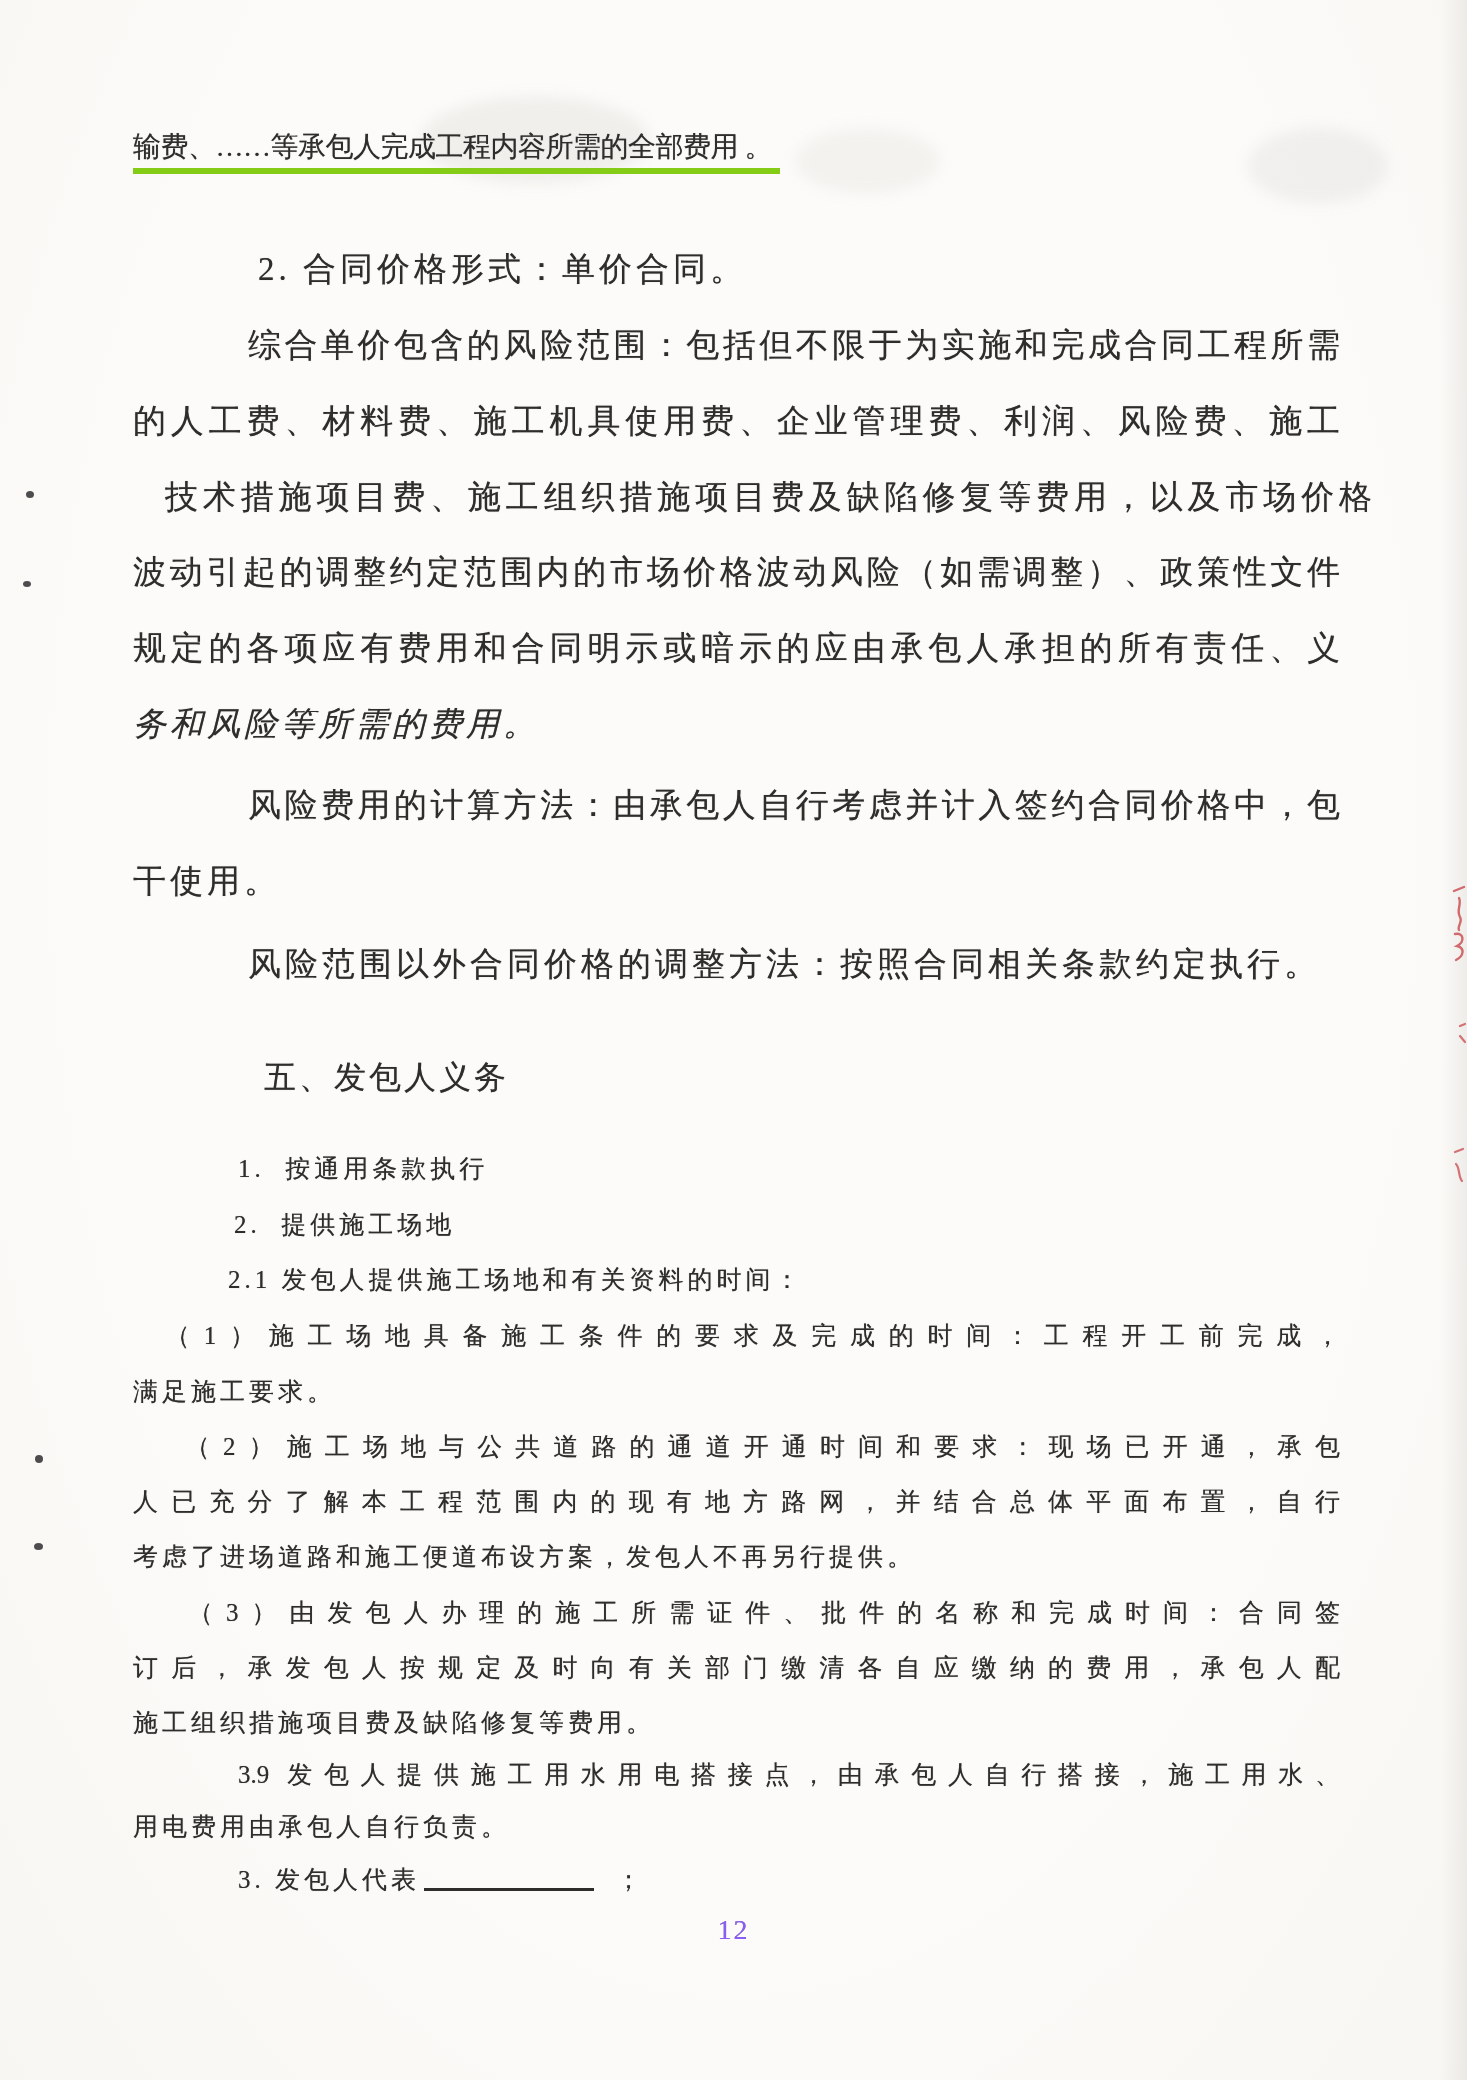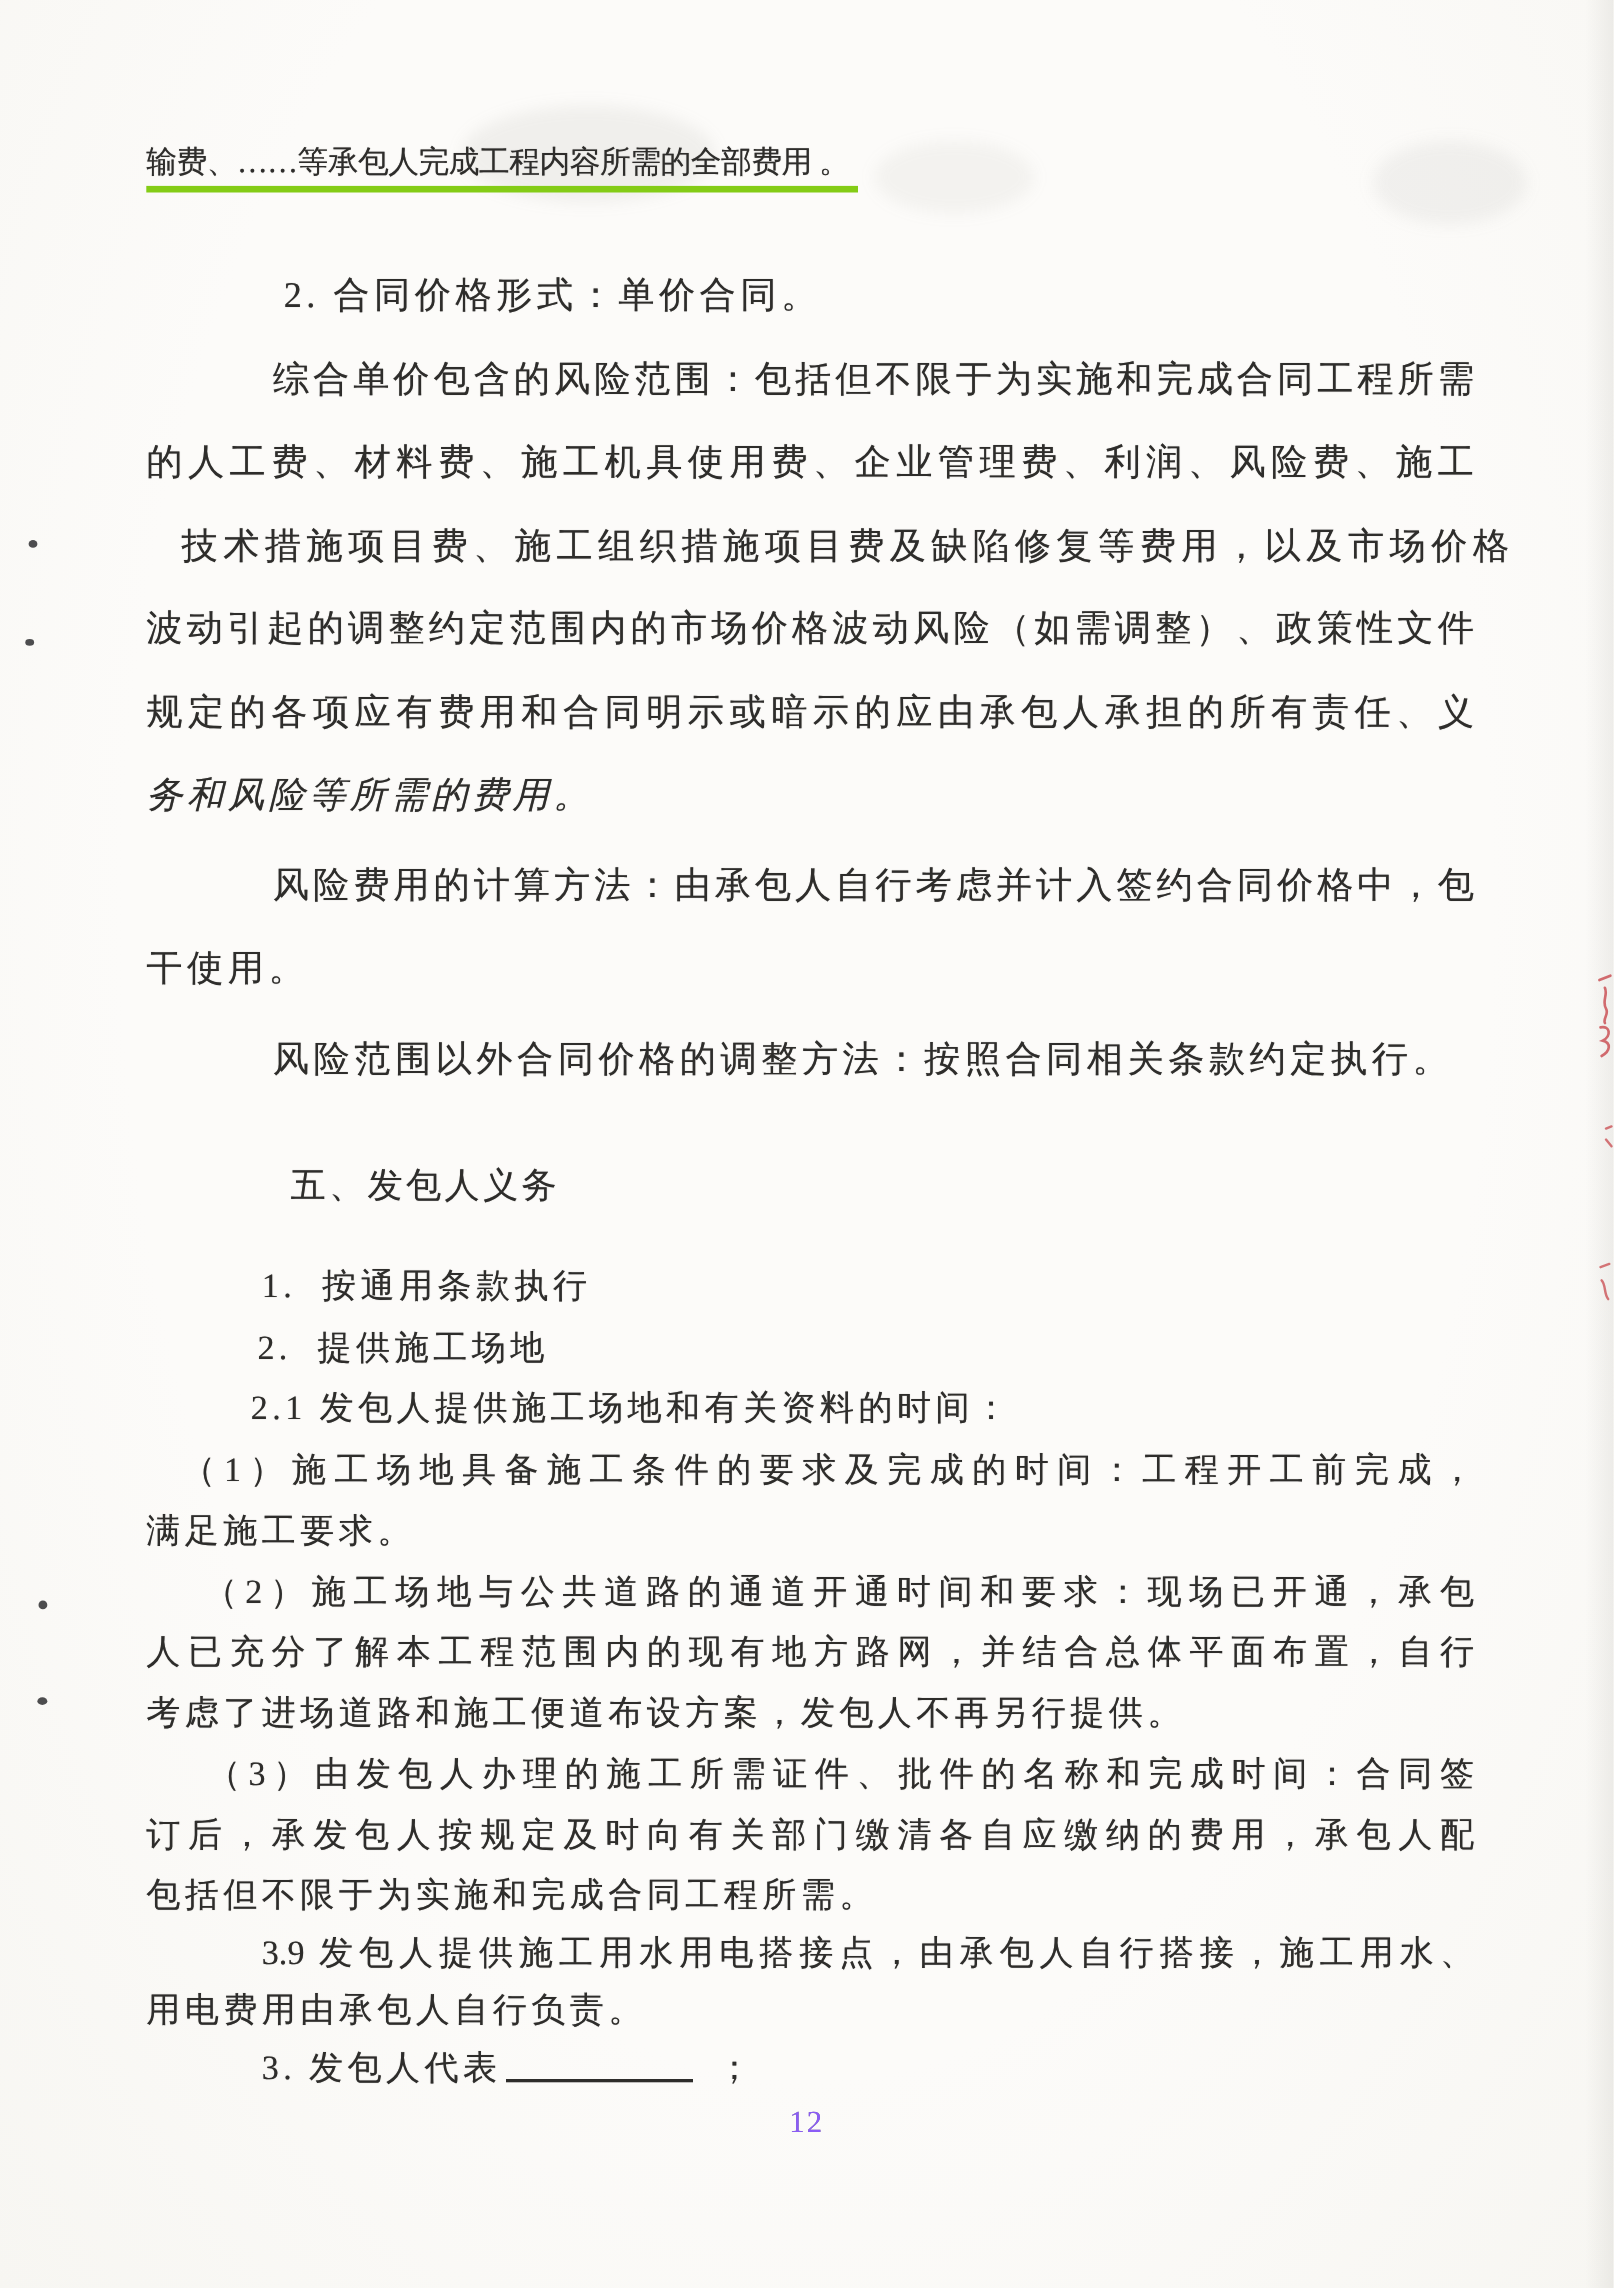--- a/index.html
+++ b/index.html
@@ -9,21 +9,21 @@
     font-family:"Liberation Serif","DejaVu Serif",serif;
   }
   .paper{position:absolute;inset:0;
     background:radial-gradient(ellipse at 50% 40%, #fcfbf9 60%, #f7f6f2 100%);}
   .ln{
     position:absolute;color:#2e2d2b;white-space:pre;
     letter-spacing:4px;
     text-shadow:0 0 .7px rgba(46,45,43,.6);
   }
   .s1{font-size:33px;line-height:42px;}
-  .s2{font-size:31px;line-height:40px;}
+  .s2{font-size:25px;line-height:40px;}
   .h1{font-size:32px;letter-spacing:3px;}
   .just{white-space:normal;text-align:justify;text-align-last:justify;text-justify:inter-character;letter-spacing:0;}
   .uwrap{font-size:28px;letter-spacing:-0.5px;}
   .u{border-bottom:6px solid #84cc16;padding:0 8px 6px 0;}
   .blank{display:inline-block;width:170px;border-bottom:3px solid #2e2d2b;transform:translateY(3px);margin-left:4px;}
   .suffix{margin-left:22px;}
   .pageno{position:absolute;left:0;top:1914px;width:100%;text-align:center;
     font-size:28px;color:#8b5cf6;letter-spacing:2px;text-shadow:0 0 .6px rgba(46,45,43,.6);}
   .dot{position:absolute;background:#3a3a3c;border-radius:50%;opacity:.9;}
   .smudge{position:absolute;border-radius:50%;filter:blur(7px);}
@@ -59,21 +59,21 @@
 <div class="ln s2" style="top:1149px;left:238px;">1.  按通用条款执行</div>
 <div class="ln s2" style="top:1205px;left:234px;">2.  提供施工场地</div>
 <div class="ln s2" style="top:1260px;left:228px;">2.1 发包人提供施工场地和有关资料的时间：</div>
 <div class="ln s2 just" style="top:1316px;left:165px;width:1175px;">（1）施工场地具备施工条件的要求及完成的时间：工程开工前完成，</div>
 <div class="ln s2" style="top:1372px;left:133px;">满足施工要求。</div>
 <div class="ln s2 just" style="top:1427px;left:185px;width:1155px;">（2）施工场地与公共道路的通道开通时间和要求：现场已开通，承包</div>
 <div class="ln s2 just" style="top:1482px;left:133px;width:1207px;">人已充分了解本工程范围内的现有地方路网，并结合总体平面布置，自行</div>
 <div class="ln s2" style="top:1537px;left:133px;">考虑了进场道路和施工便道布设方案，发包人不再另行提供。</div>
 <div class="ln s2 just" style="top:1593px;left:188px;width:1152px;">（3）由发包人办理的施工所需证件、批件的名称和完成时间：合同签</div>
 <div class="ln s2 just" style="top:1648px;left:133px;width:1207px;">订后，承发包人按规定及时向有关部门缴清各自应缴纳的费用，承包人配</div>
-<div class="ln s2" style="top:1703px;left:133px;">包括但不限于为实施和完成合同工程所需。</div>
+<div class="ln s2" style="top:1703px;left:133px;">施工组织措施项目费及缺陷修复等费用。</div>
 <div class="ln s2 just" style="top:1755px;left:238px;width:1102px;">3.9  发包人提供施工用水用电搭接点，由承包人自行搭接，施工用水、</div>
 <div class="ln s2" style="top:1807px;left:133px;">用电费用由承包人自行负责。</div>
 
 <div class="ln s2" style="top:1860px;left:238px;"><span>3. 发包人代表</span><span class="blank"></span><span class="suffix">；</span></div>
 
 <div class="pageno">12</div>
 
 <div class="dot" style="left:26px;top:491px;width:8px;height:7px;"></div>
 <div class="dot" style="left:23px;top:581px;width:8px;height:6px;"></div>
 <div class="dot" style="left:35px;top:1455px;width:8px;height:8px;"></div>

